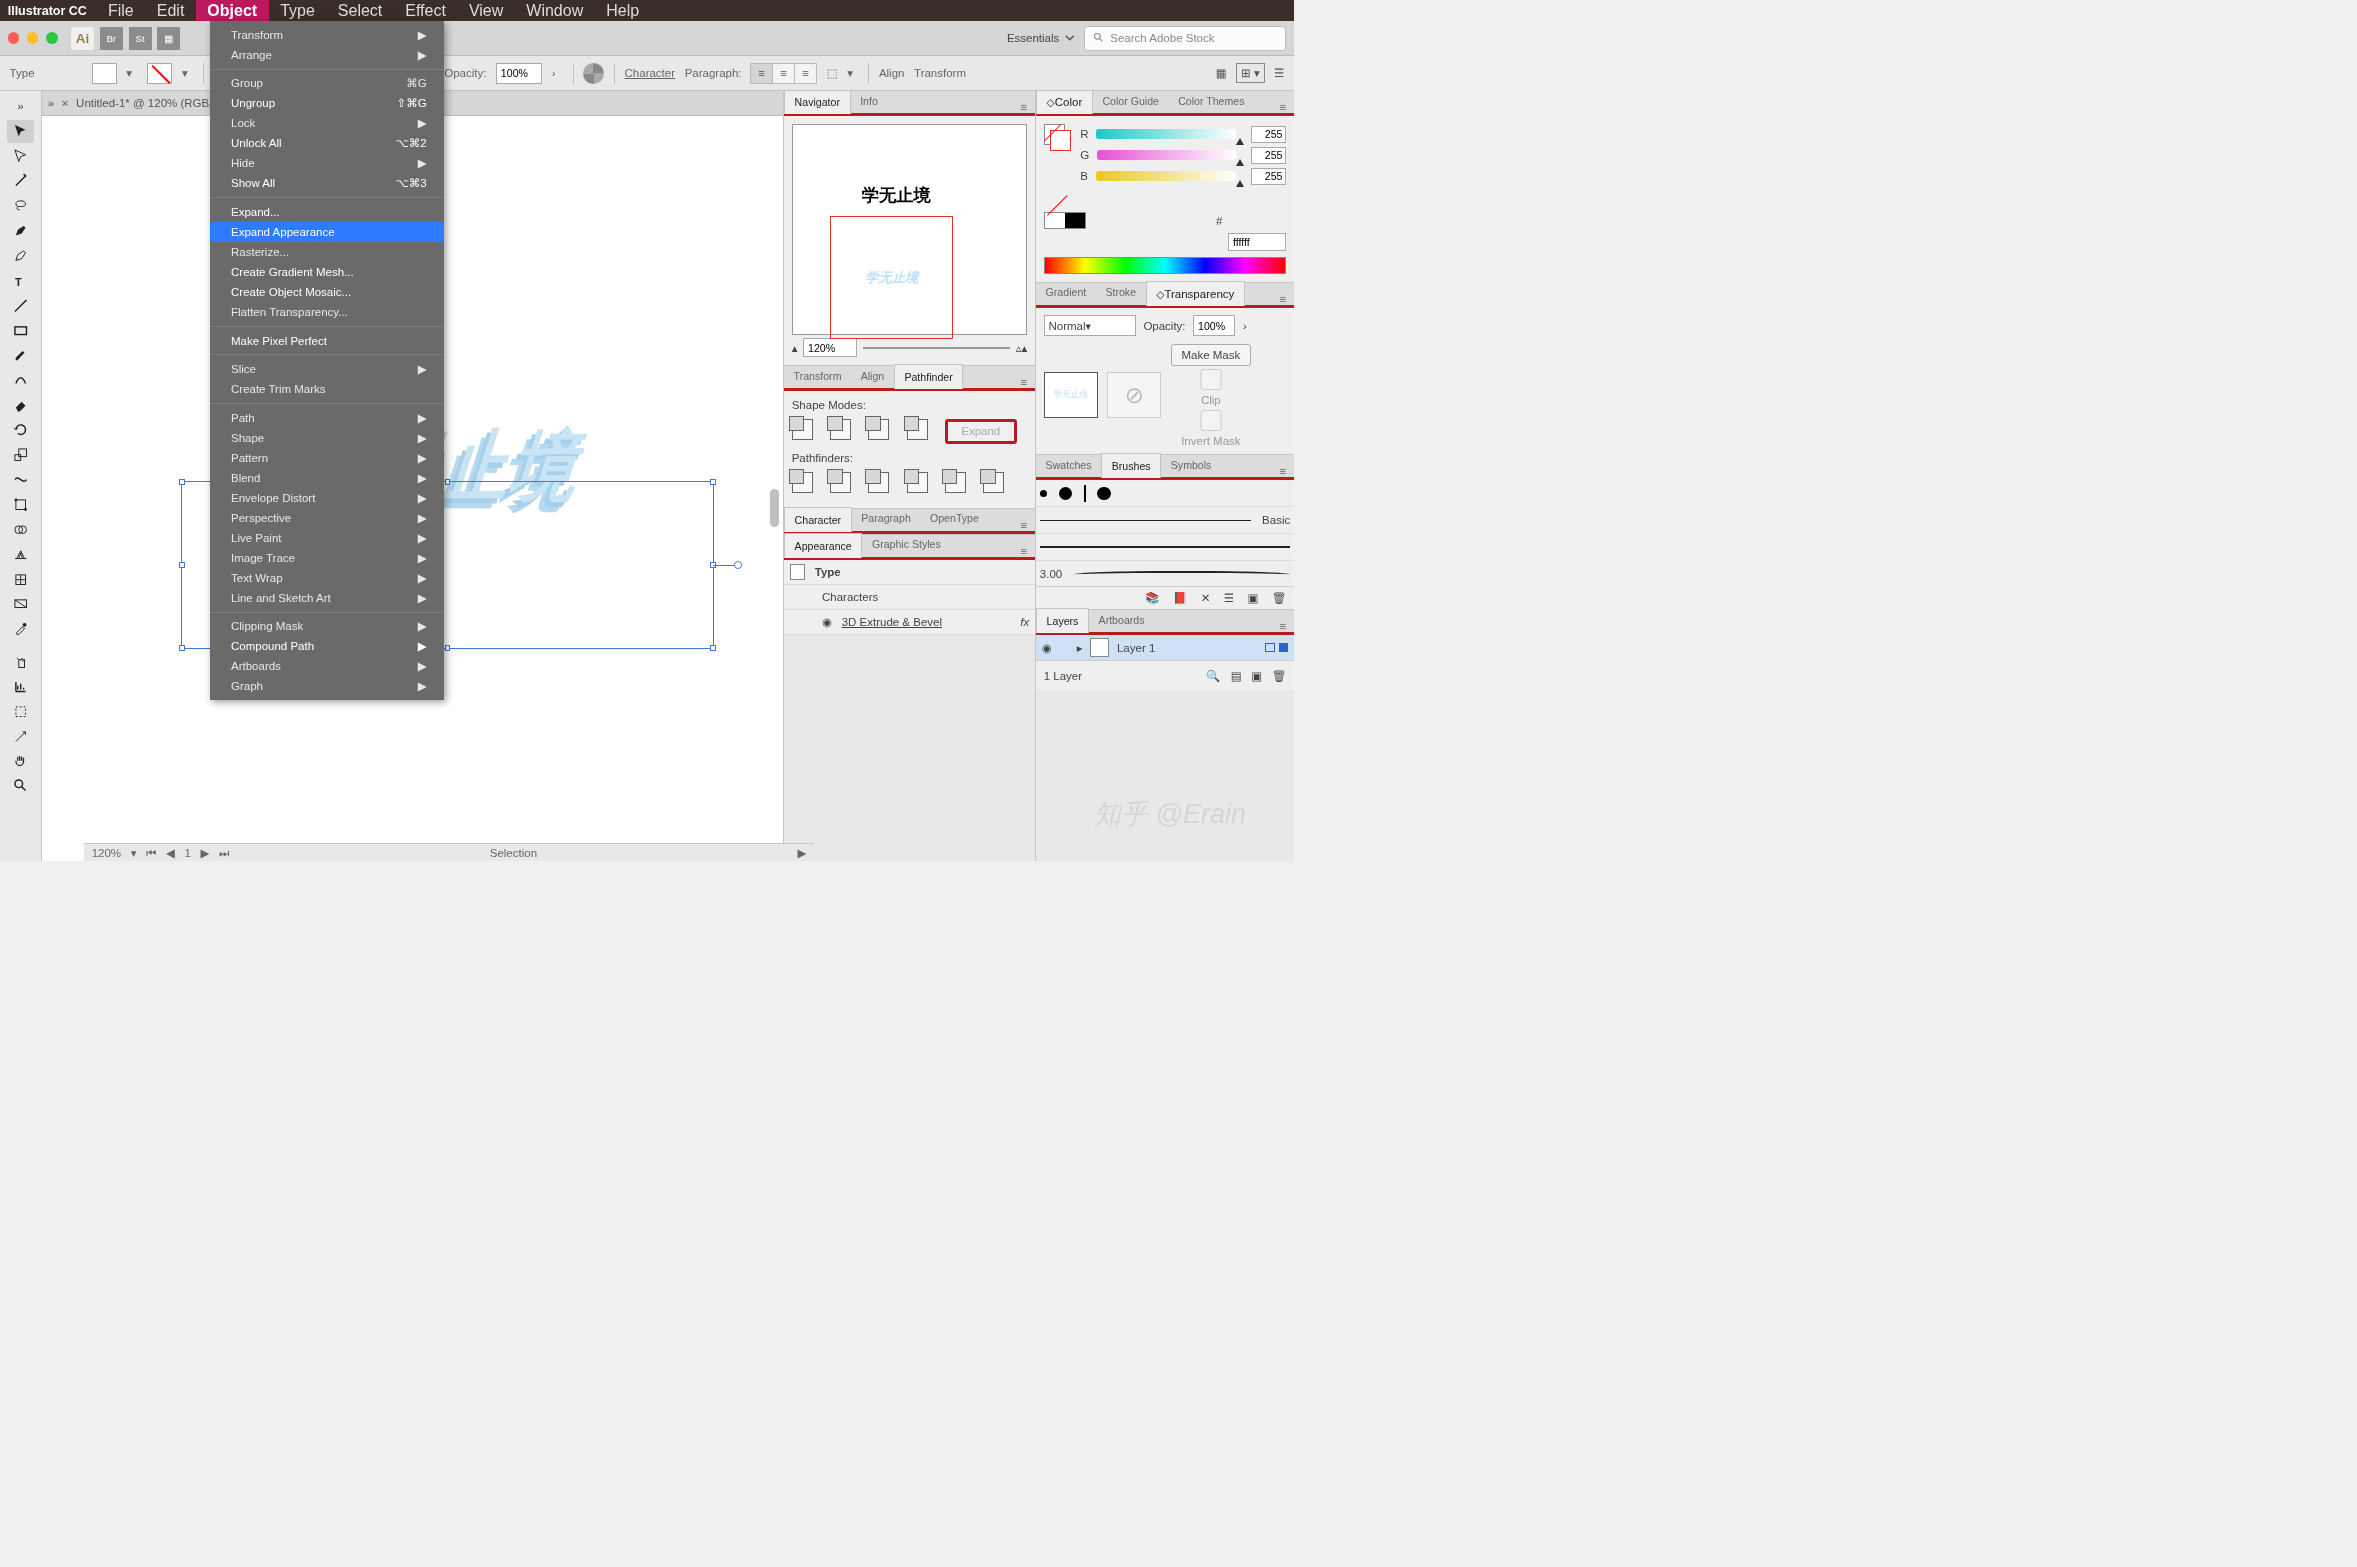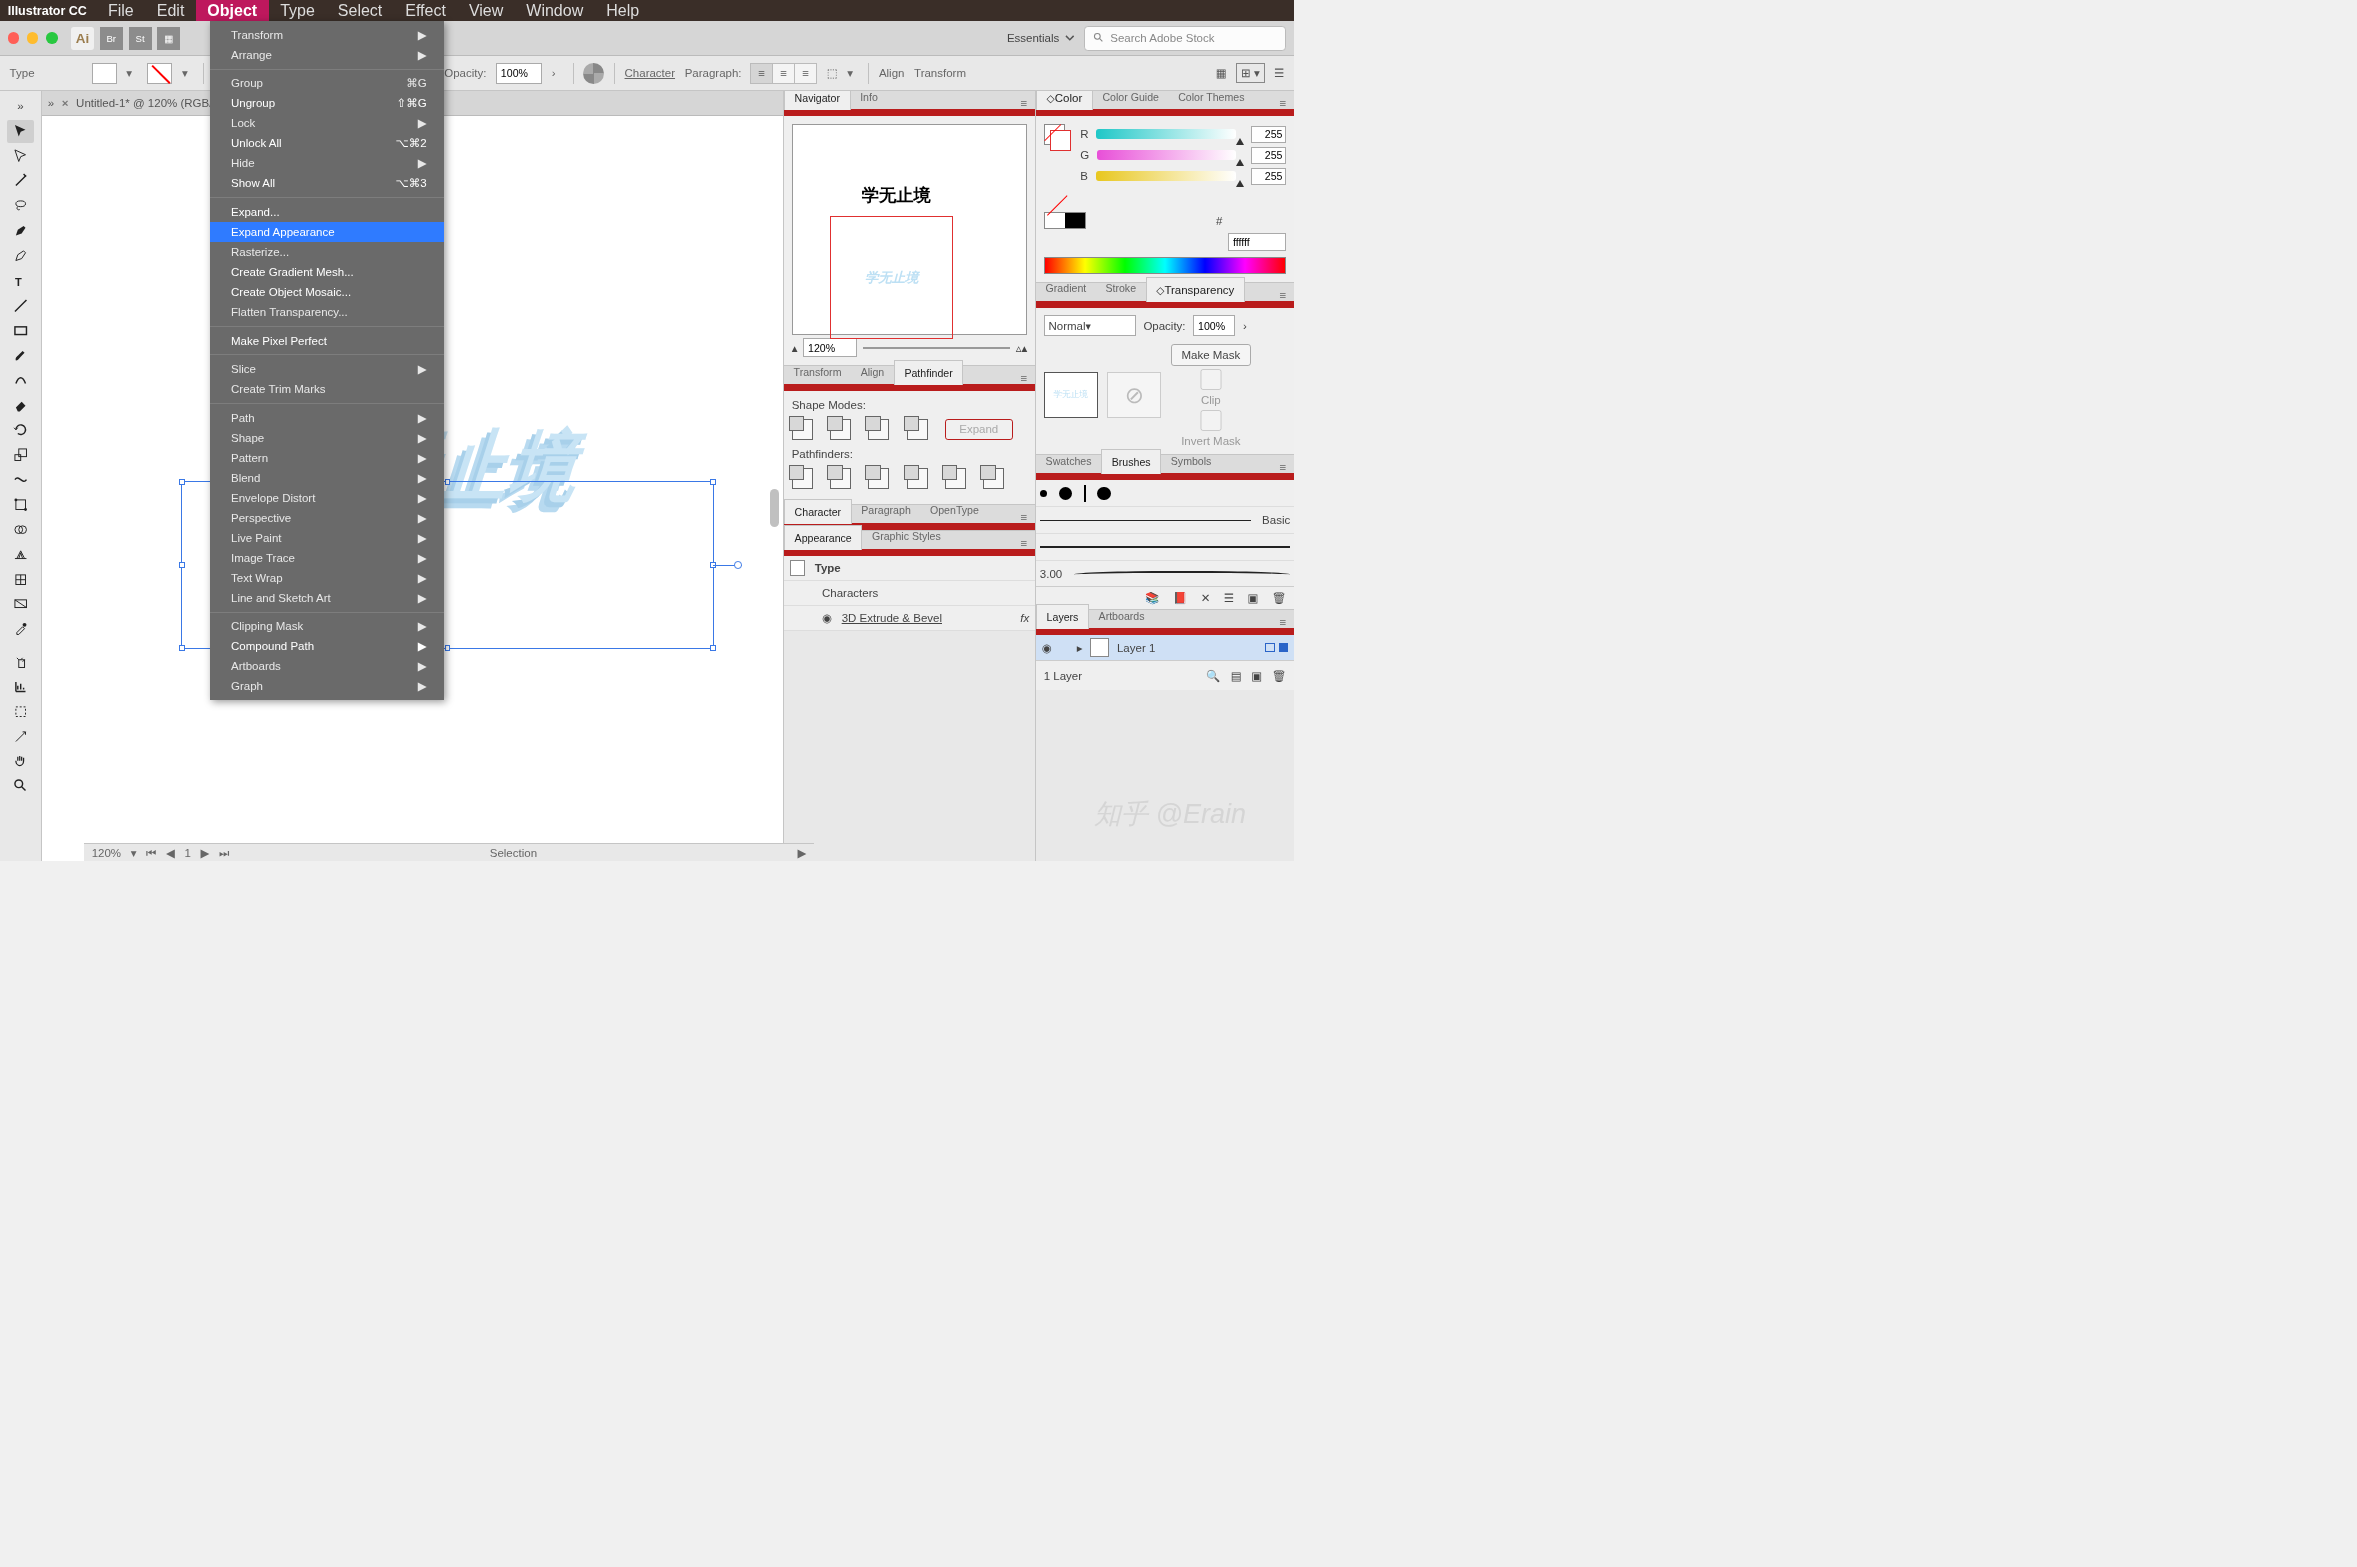--- a/index.html
+++ b/index.html
@@ -68,21 +68,21 @@
 .dropdown .row.hi { background: #2f7bff; color: #fff; }
 .dropdown .row.dis { color: #ffffff; }
 .dropdown .row .arrow { margin-left: auto; }
 .dropdown .row .sc { margin-left: auto; font-size: 11.5px; }
 .dropdown hr { border: none; border-top: 1px solid #7d7d7d; margin: 3.8px 0; }
 
 
 .panelscol { width: 259px; background: #e8e8e8; border-left: 1px solid #c5c5c5; display: flex; flex-direction: column; overflow: hidden; }
 .panelscol.b { width: 259px; }
 .pgroup { border-bottom: 1px solid #c5c5c5; }
-.tabs { display: flex; background: #dcdcdc; border-bottom: 7px solid #b91c1c; height: 25px; align-items: end; }
+.tabs { display: flex; background: #dcdcdc; border-bottom: 3px solid #b91c1c; height: 25px; align-items: end; }
 .tabs .tab { padding: 5.8px 9.6px; color: #666; font-size: 10.6px; height: 25px; display: flex; align-items: center; }
 .tabs .tab.active { background: #efefef; color: #222; border-top: 1px solid #c5c5c5; border-left: 1px solid #c5c5c5; border-right: 1px solid #c5c5c5; margin-bottom: -1px; }
 .tabs .menu { margin-left: auto; padding: 0 7.7px; color: #666; }
 .pbody { background: #efefef; padding: 7.7px; font-size: 10.6px; color: #444; }
 
 
 .nav-thumb { width: 100%; height: 211px; background: #fff; border: 1px solid #999; position: relative; margin-bottom: 3.8px; }
 .nav-thumb .viewrect { position: absolute; left: 37px; top: 91px; width: 123px; height: 123px; border: 1.9px solid #e03030; }
 .nav-thumb .txt { position: absolute; left: 69px; top: 58px; font-weight: 700; font-size: 17.3px; color: #000; }
 .nav-thumb .mini3d { position: absolute; left: 73px; top: 144px; font-size: 13.4px; color: #bde0f4; font-weight: 700; transform: skewX(-15deg); }
@@ -120,21 +120,21 @@
 .brushlist { height: 106px; overflow: hidden; }
 .brushrow { display: flex; align-items: center; height: 27px; border-bottom: 1px solid #ddd; padding: 0 3.8px; gap: 11.5px; }
 .brushrow .dotb { width: 7.7px; height: 7.7px; background: #000; border-radius: 50%; }
 .brushrow .dotb.big { width: 13.4px; height: 13.4px; }
 .brushrow .stroke { flex: 1; height: 1.9px; background: #222; }
 .brushrow .stroke.wavy { height: 7.7px; background: none; border-top: 2.9px solid #222; border-radius: 50%; }
 
 .pf-icons, .sm-icons { display: flex; gap: 17.3px; margin: 7.7px 0; }
 .pf-icons .ic, .sm-icons .ic { width: 21px; height: 21px; border: 1px solid #666; background: #f8f8f8; position: relative; }
 .pf-icons .ic::after, .sm-icons .ic::after { content: ""; position: absolute; width: 13.4px; height: 13.4px; border: 1px solid #666; top: -3.8px; left: -3.8px; background: #d8d8d8; }
-.expandbtn { border: 1px solid #b91c1c; background: #f0f0f0; color: #aaa; padding: 3.8px 13.4px; border-radius: 2.9px; }
+.expandbtn { border: 3px solid #b91c1c; background: #f0f0f0; color: #aaa; padding: 3.8px 13.4px; border-radius: 2.9px; }
 
 .layerrow { display: flex; align-items: center; gap: 7.7px; height: 25px; background: #cfe0f5; padding: 0 5.8px; }
 .layerrow .th { width: 19px; height: 19px; border: 1px solid #888; background: #fff; }
 .layerrow .endsw { margin-left: auto; display: flex; gap: 3.8px; }
 .layerrow .endsw span { width: 9.6px; height: 9.6px; border: 1px solid #2a64c8; }
 .layerrow .endsw span:last-child { background: #2a64c8; }
 
 .appearlist .arow { display: flex; align-items: center; height: 25px; border-bottom: 1px solid #ddd; padding: 0 5.8px; gap: 9.6px; }
 .appearlist .sw { width: 15.4px; height: 15.4px; border: 1px solid #888; background: #fff; }
 .appearlist .indent { padding-left: 38px; }

